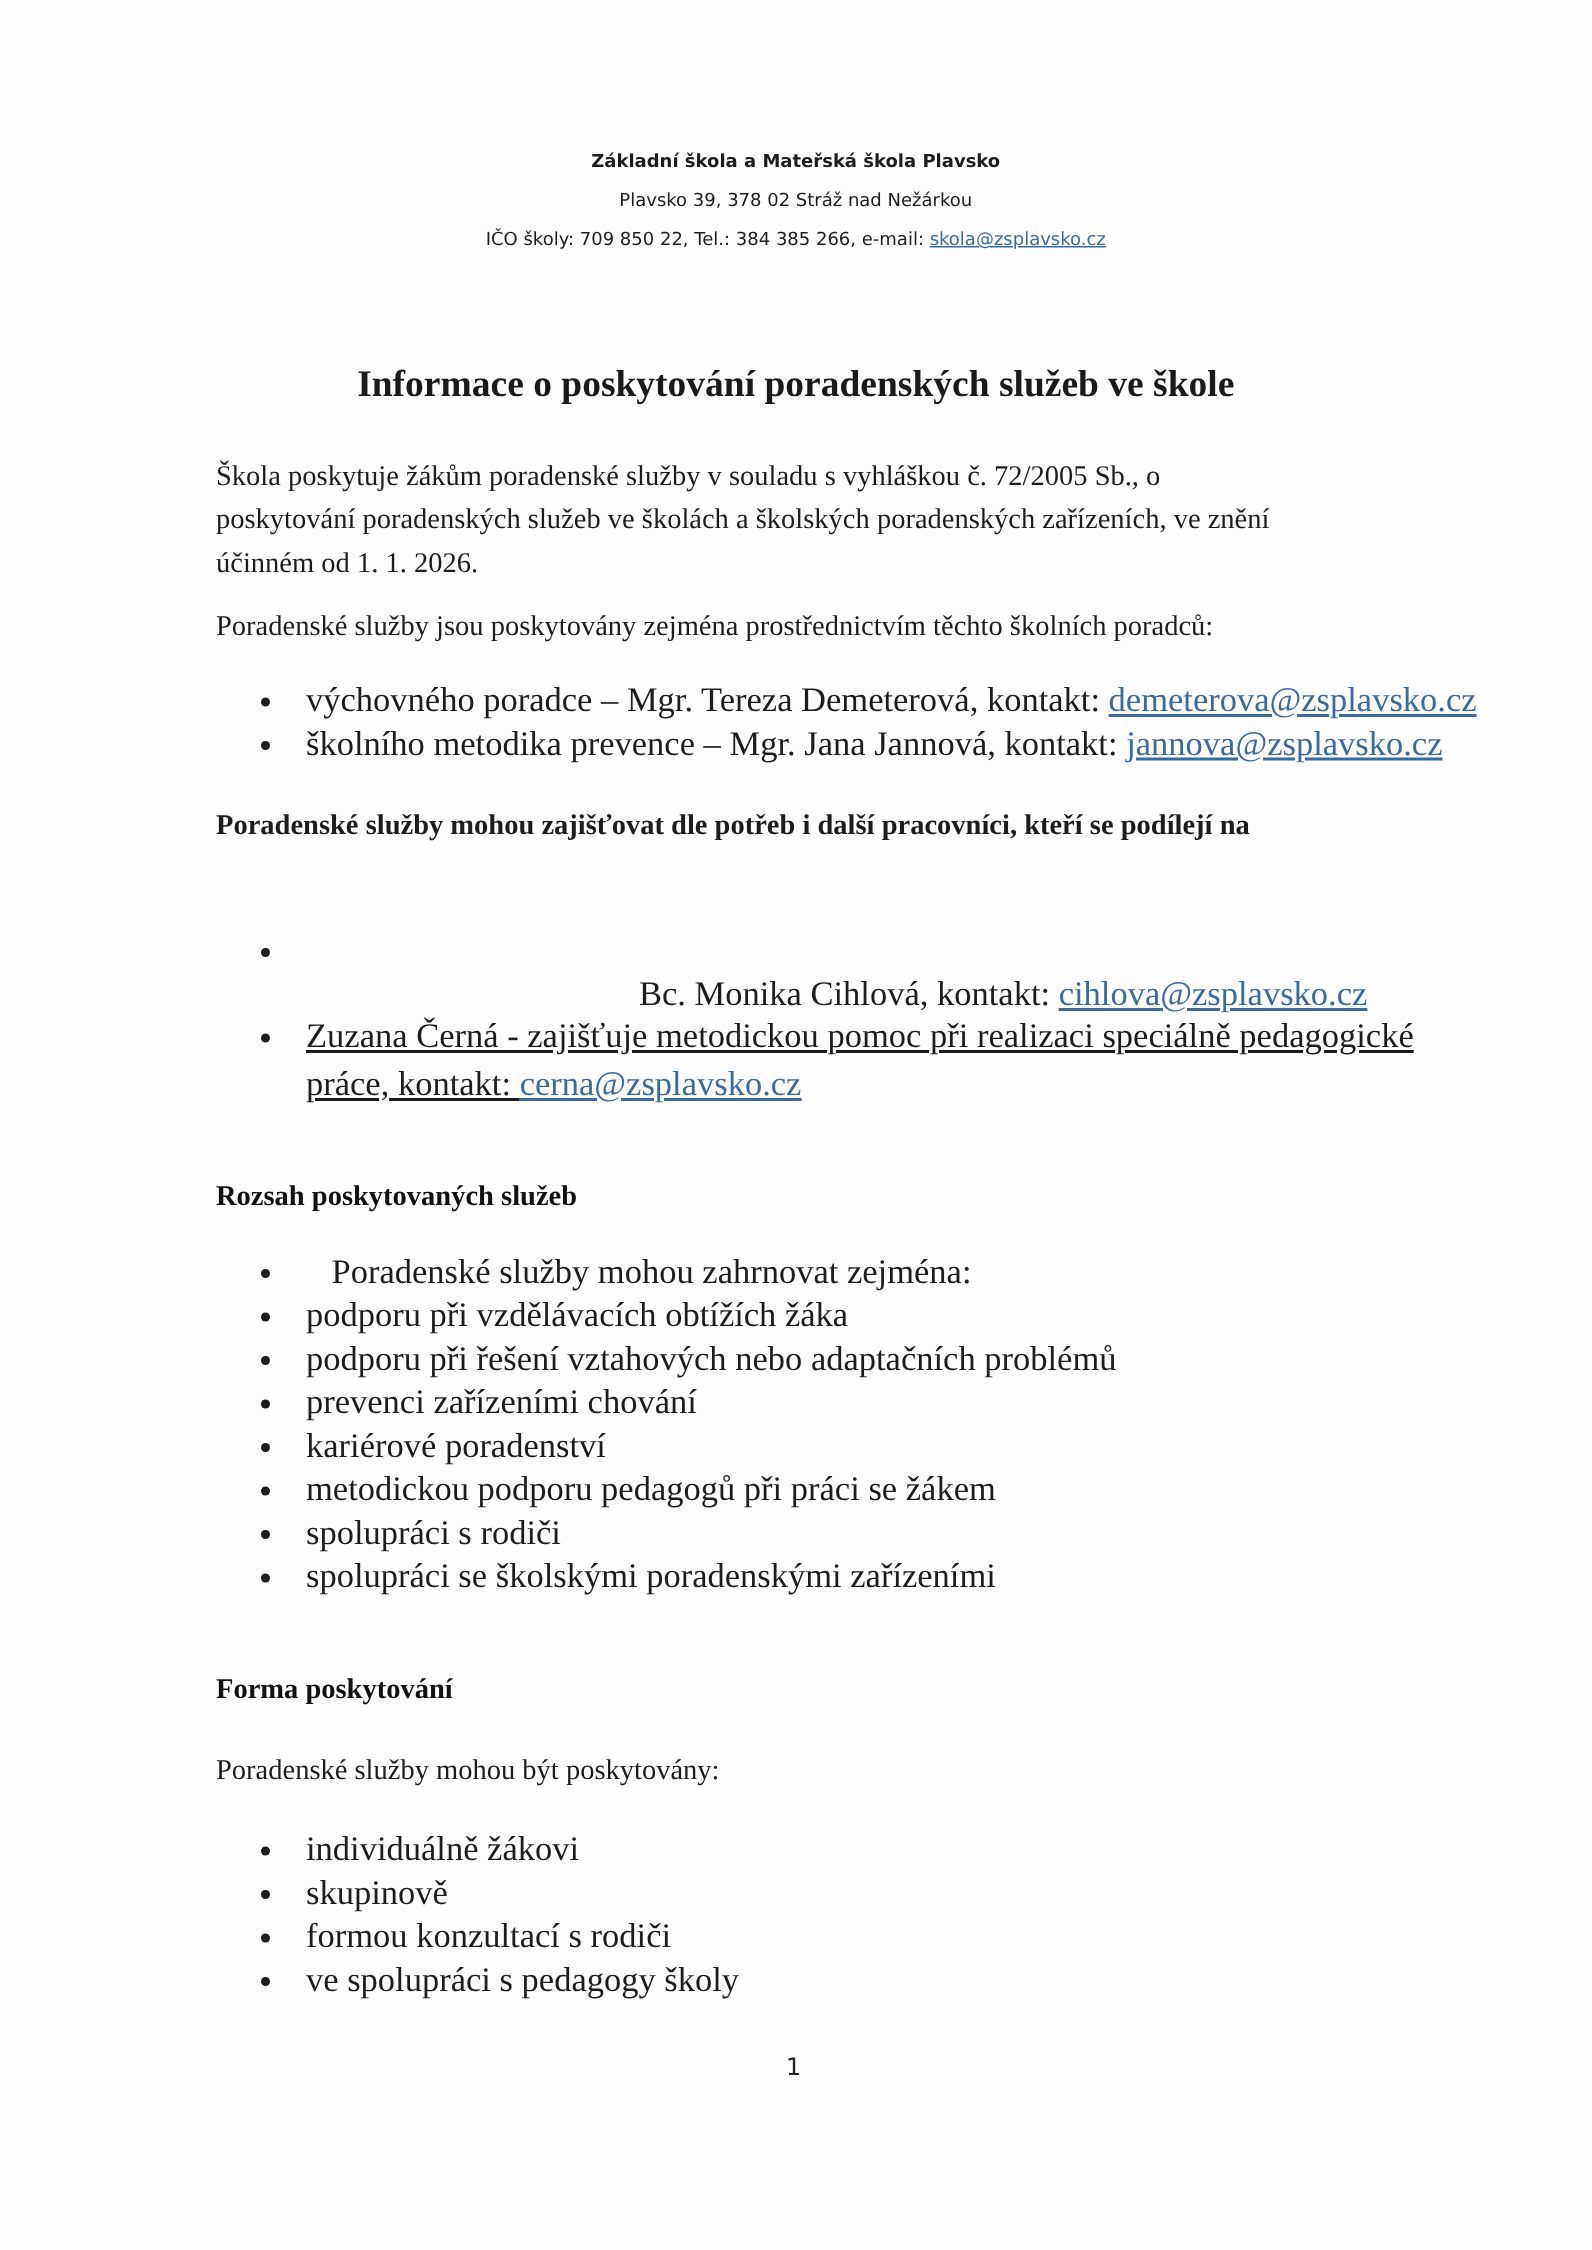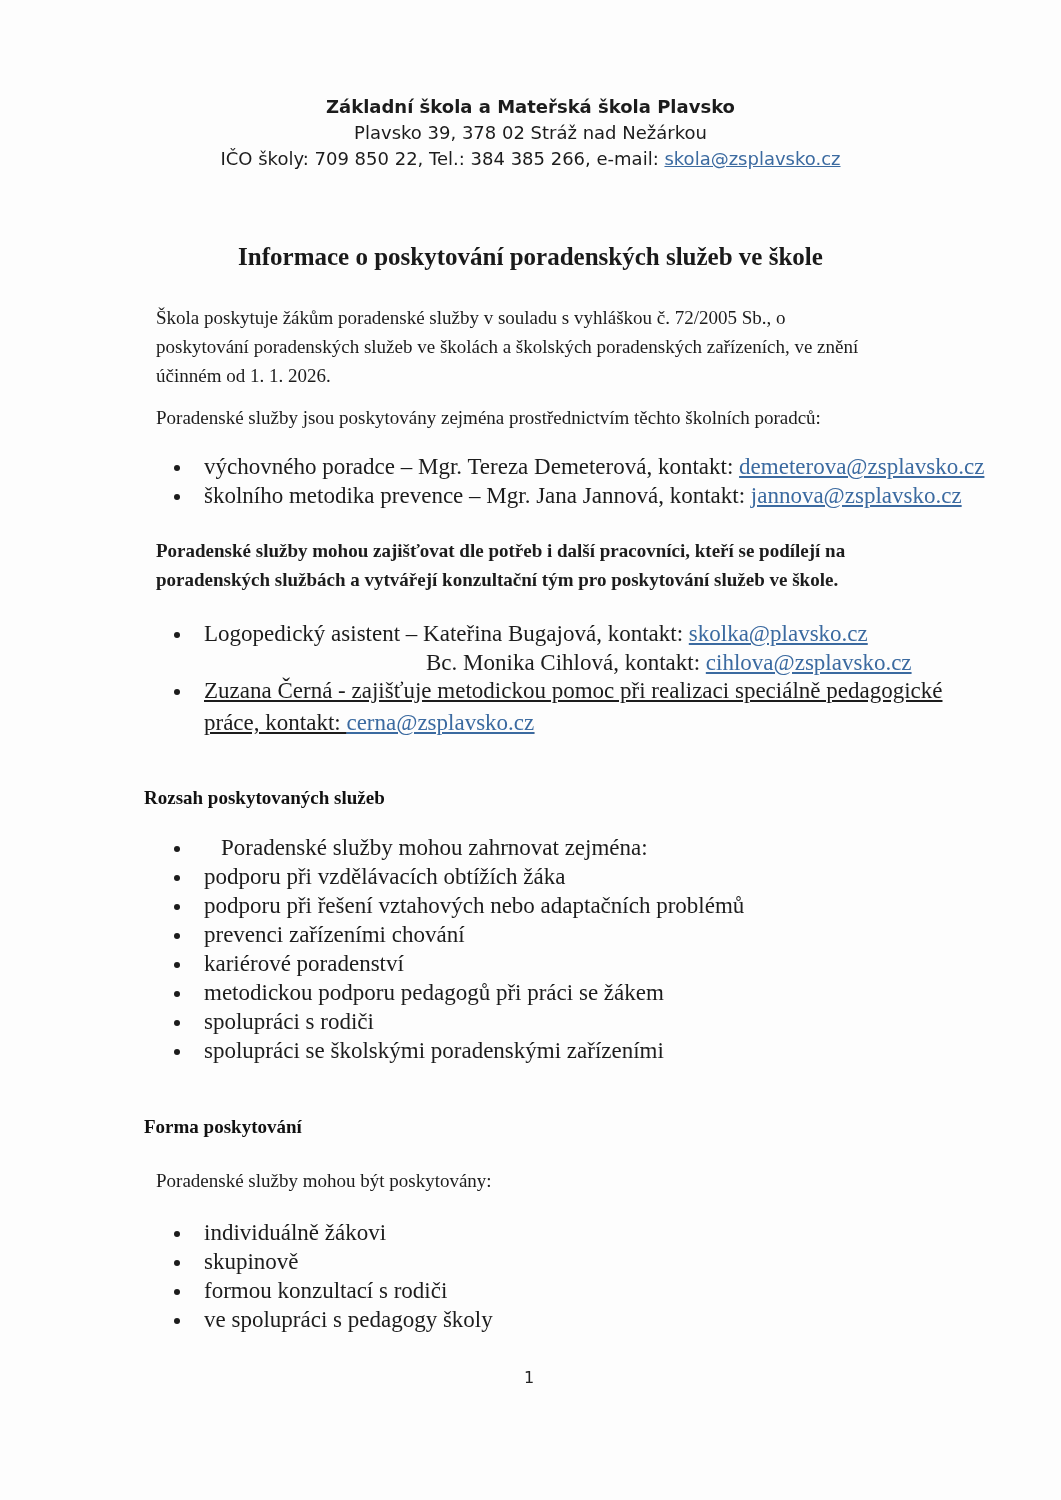--- a/index.html
+++ b/index.html
@@ -1,21 +1,21 @@
 <!DOCTYPE html>
 <html><head>
   <meta charset="utf-8">
   <style>
     html, body { margin: 0; padding: 0; background: #ffffff; }
     body { width: 1061px; height: 1500px; position: relative; overflow: hidden; color: #1a1a1a; }
     .page { position: absolute; left: 0; top: 0; width: 1061px; height: 1500px; background: #fdfdfd; }
-    .header { position: absolute; left: 0; width: 1061px; text-align: center; font-family: "DejaVu Sans", sans-serif; font-size: 18px; line-height: 26px; color: #1c1c1c; }
+    .header { position: absolute; left: 0; width: 1061px; text-align: center; font-family: "DejaVu Sans", sans-serif; font-size: 12px; line-height: 26px; color: #1c1c1c; }
     .abs { position: absolute; white-space: nowrap; }
     .title { left: 0; width: 1061px; text-align: center; top: 243px; font-size: 25px; font-weight: bold; font-family: "Liberation Serif", serif; }
-    .p { font-family: "Liberation Serif", serif; font-size: 19px; line-height: 29px; color: #1c1c1c; margin-left: 12px; }
+    .p { font-family: "Liberation Serif", serif; font-size: 19px; line-height: 29px; color: #1c1c1c; }
     .h2 { font-family: "Liberation Serif", serif; font-size: 19px; font-weight: bold; color: #111; }
     a, .link { color: #3b6aa0; text-decoration: underline; }
     .bullet { position: absolute; width: 6px; height: 6px; border-radius: 50%; background: #1c1c1c; }
     .li { position: absolute; font-family: "Liberation Serif", serif; font-size: 23px; white-space: nowrap; color: #1c1c1c; }
     .pagenum { position: absolute; top: 1368px; left: 524px; font-family: "DejaVu Sans", sans-serif; font-size: 16px; color: #222; }
   </style>
 </head>
 <body>
 
 <div class="page">
@@ -42,27 +42,23 @@
   <div class="li" style="left:204px; top:454px;">
     <span>výchovného poradce – Mgr. Tereza Demeterová, kontakt: </span><a class="link">demeterova@zsplavsko.cz</a>
   </div>
   <span class="bullet" style="left:174px; top:494px;"></span>
   <div class="li" style="left:204px; top:483px;">
     <span>školního metodika prevence – Mgr. Jana Jannová, kontakt: </span><a class="link">jannova@zsplavsko.cz</a>
   </div>
 
   <div class="abs p" style="left:144px; top:536px;font-weight:bold;">
     <div>Poradenské služby mohou zajišťovat dle potřeb i další pracovníci, kteří se podílejí na</div>
-    <div>poradenských službách a vytvářejí konzultační tým pro poskytování služeb ve škole.</div>
   </div>
 
   <span class="bullet" style="left:174px; top:632px;"></span>
-  <div class="li" style="left:204px; top:621px;">
-    <span>Logopedický asistent – Kateřina Bugajová, kontakt: </span><a class="link">skolka@plavsko.cz</a>
-  </div>
   <div class="li" style="left:426px; top:650px;">
     <span>Bc. Monika Cihlová, kontakt: </span><a class="link">cihlova@zsplavsko.cz</a>
   </div>
   <span class="bullet" style="left:174px; top:689px;"></span>
   <div class="li" style="left:204px; top:678px;text-decoration:underline;">
     <div>Zuzana Černá - zajišťuje metodickou pomoc při realizaci speciálně pedagogické</div>
     <div style="margin-top:6px;"><span>práce, kontakt: </span><a class="link">cerna@zsplavsko.cz</a></div>
   </div>
 
   <div class="abs h2" style="left:144px; top:787px;">Rozsah poskytovaných služeb</div>

